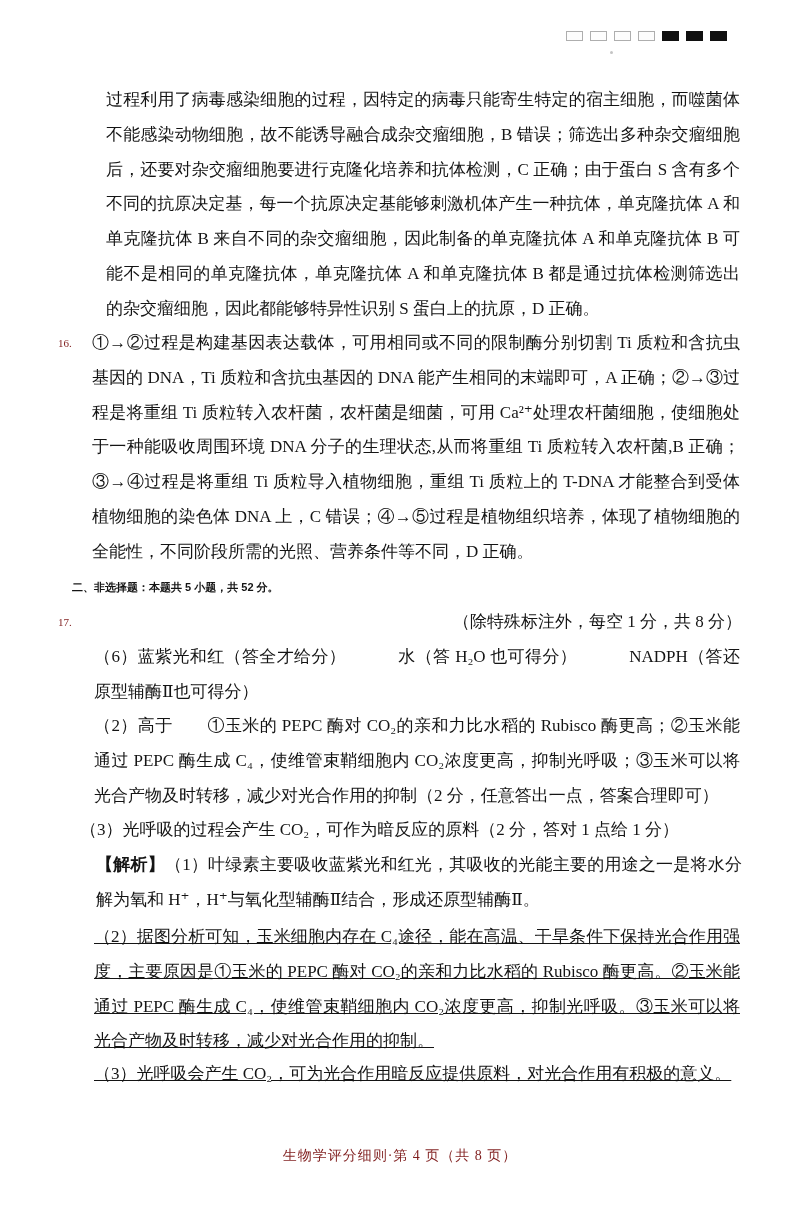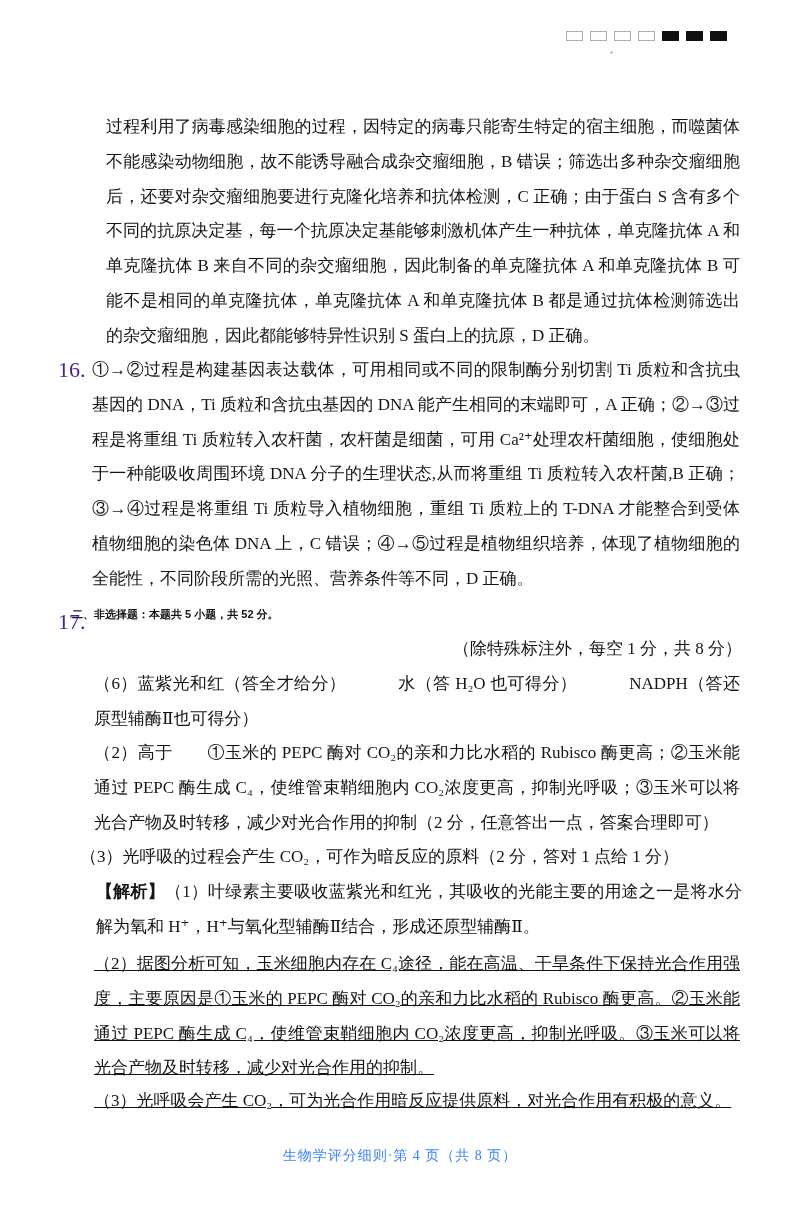--- a/index.html
+++ b/index.html
@@ -20,27 +20,26 @@
   .speck { position:absolute; left:610px; top:51px; width:3px; height:3px;
            background:#c4c4c4; border-radius:50%; }
 
   
   .txt {
     position:absolute;
     font-size:17px;
     line-height:34.8px;
     text-align:justify;
     color:#141414;
-    margin-top:27px;
   }
   .num {
     position:absolute;
-    font-size:22px;
+    font-size:11px;
     line-height:34.8px;
-    color:#4c1d95;
+    color:#7f1d1d;
     white-space:nowrap;
   }
   .bold-sans {
     font-family:"Liberation Sans",sans-serif;
     font-weight:700;
   }
   .ana-label {
     font-family:"Liberation Sans",sans-serif;
     font-weight:700;
   }
@@ -57,21 +56,21 @@
   #i17-note { left:90px;  top:605px; width:652px; text-align:right; }
   #i17-ans1 { left:94px;  top:640px; width:646px; }
   #i17-ans2 { left:94px;  top:709px; width:646px; }
   #i17-ans3 { left:80px;  top:813px; width:646px; }
   #i17-ana1 { left:96px;  top:848px; width:646px; }
   #i17-ana2 { left:94px;  top:920px; width:646px;text-decoration:underline; }
   #i17-ana3 { left:94px;  top:1057px; width:646px;text-decoration:underline; }
 
   #footer {
     position:absolute; left:0; top:1147px; width:800px;
-    text-align:center; font-size:14px; letter-spacing:1px; color:#3b82f6;
+    text-align:center; font-size:14px; letter-spacing:1px; color:#7f1d1d;
   }
 </style>
 </head>
 <body>
 
 <div class="markers">
   <div class="marker outline"></div>
   <div class="marker outline"></div>
   <div class="marker outline"></div>
   <div class="marker outline"></div>

